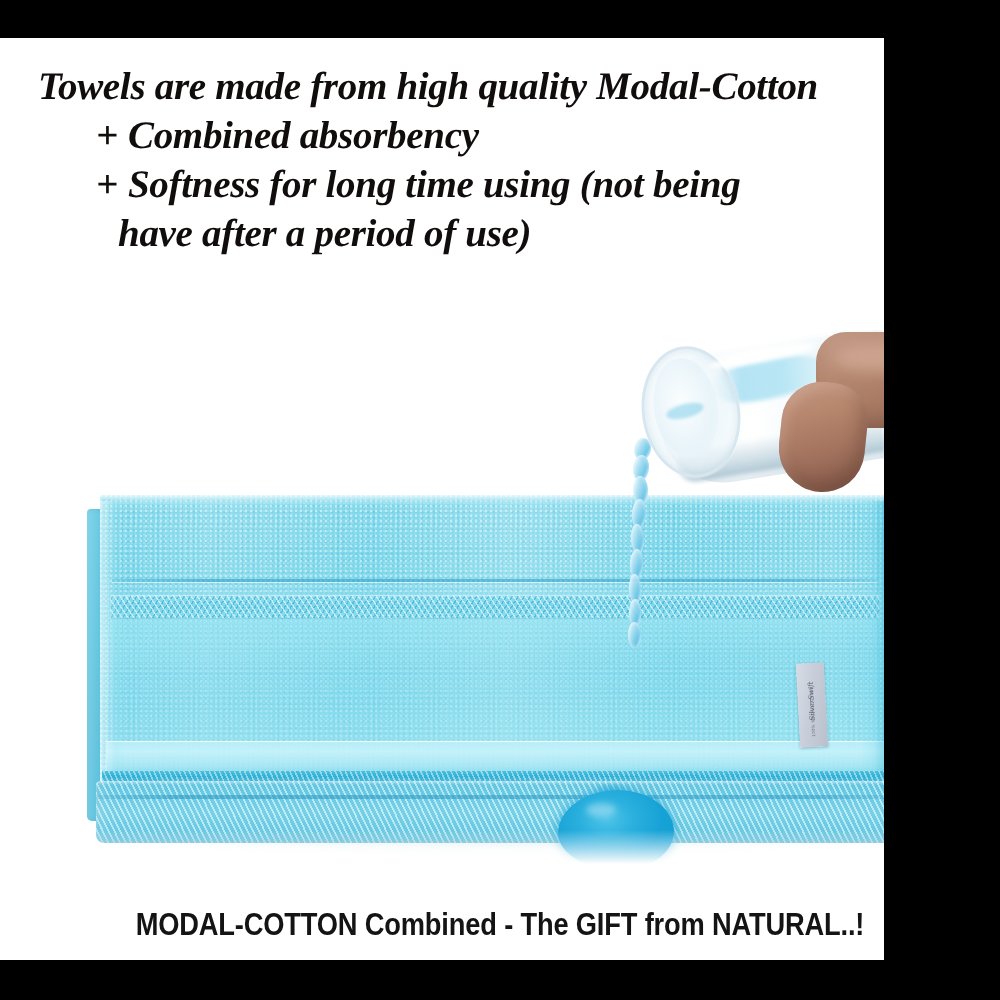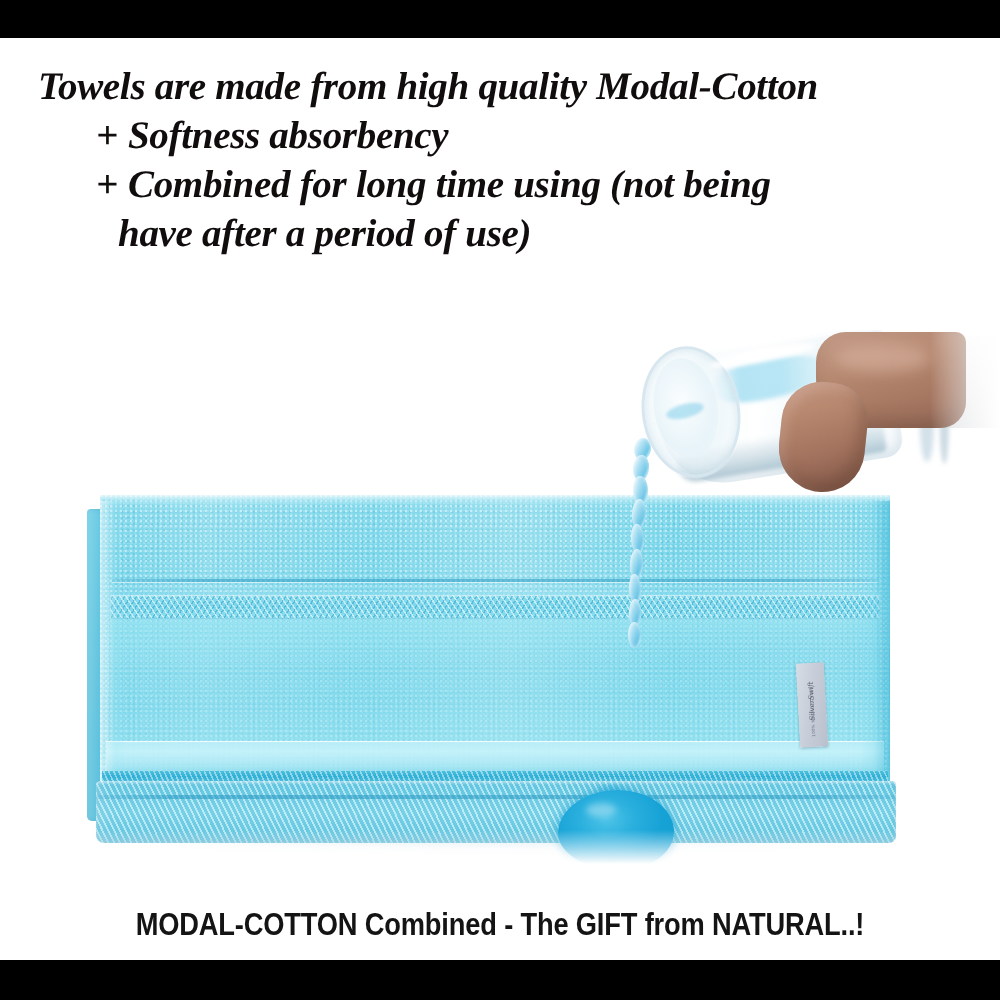--- a/index.html
+++ b/index.html
@@ -6,21 +6,21 @@
   html, body {
     margin: 0;
     padding: 0;
     background: #000;
   }
   body {
     font-family: "Liberation Serif", serif;
   }
   #stage {
     position: relative;
-    width: 1000px;
+    width: 884px;
     height: 1000px;
     background: #ffffff;
     overflow: hidden;
   }
 
   
   .bar {
     position: absolute;
     left: 0;
     width: 1000px;
@@ -615,22 +615,22 @@
 </head>
 <body>
 
 <div id="stage">
 
   <div class="bar bar-top"></div>
   <div class="bar bar-bottom"></div>
 
   <div id="headline">
     <span class="hl-line">Towels are made from high quality Modal-Cotton</span>
-    <span class="hl-line indent-bullet"><span class="plus">+</span><span>Softness absorbency</span></span>
-    <span class="hl-line indent-bullet"><span class="plus">+</span><span>Combined for long time using (not being</span></span>
+    <span class="hl-line indent-bullet"><span class="plus">+</span><span>Combined absorbency</span></span>
+    <span class="hl-line indent-bullet"><span class="plus">+</span><span>Softness for long time using (not being</span></span>
     <span class="hl-line indent-cont">have after a period of use)</span>
   </div>
 
   <div id="photo">
 
     <div class="ground-shadow"></div>
 
     <div id="towel">
       <div class="fold-flap"></div>
 

